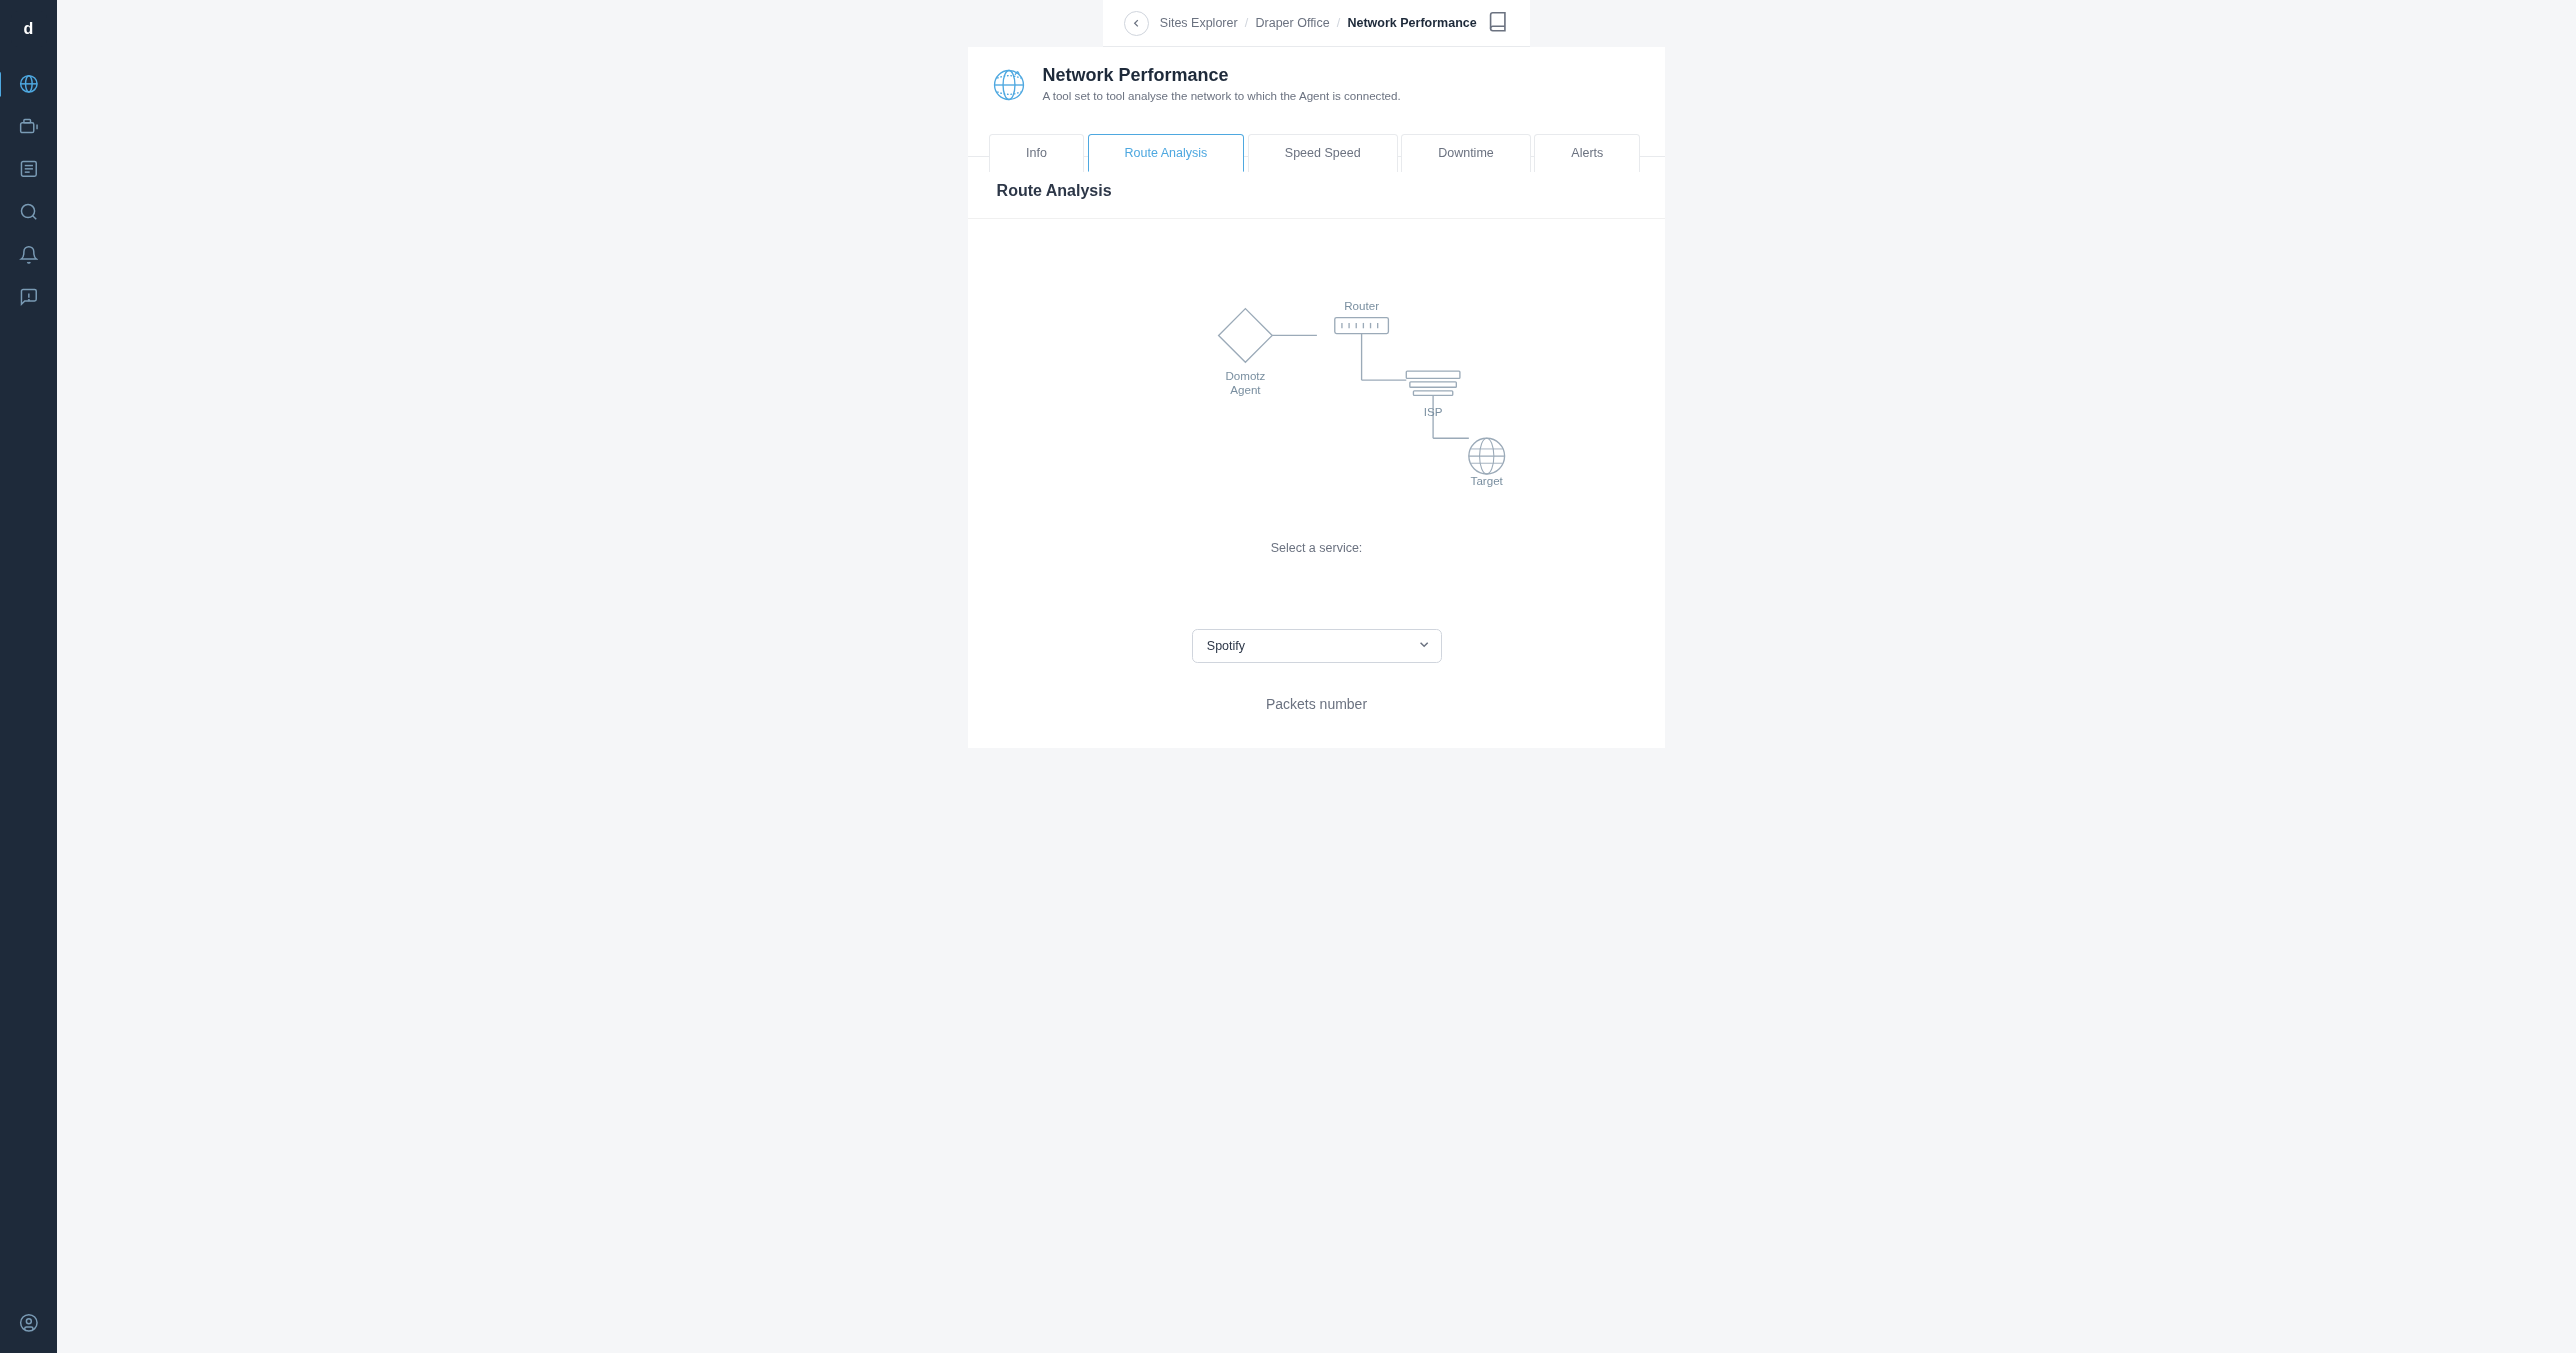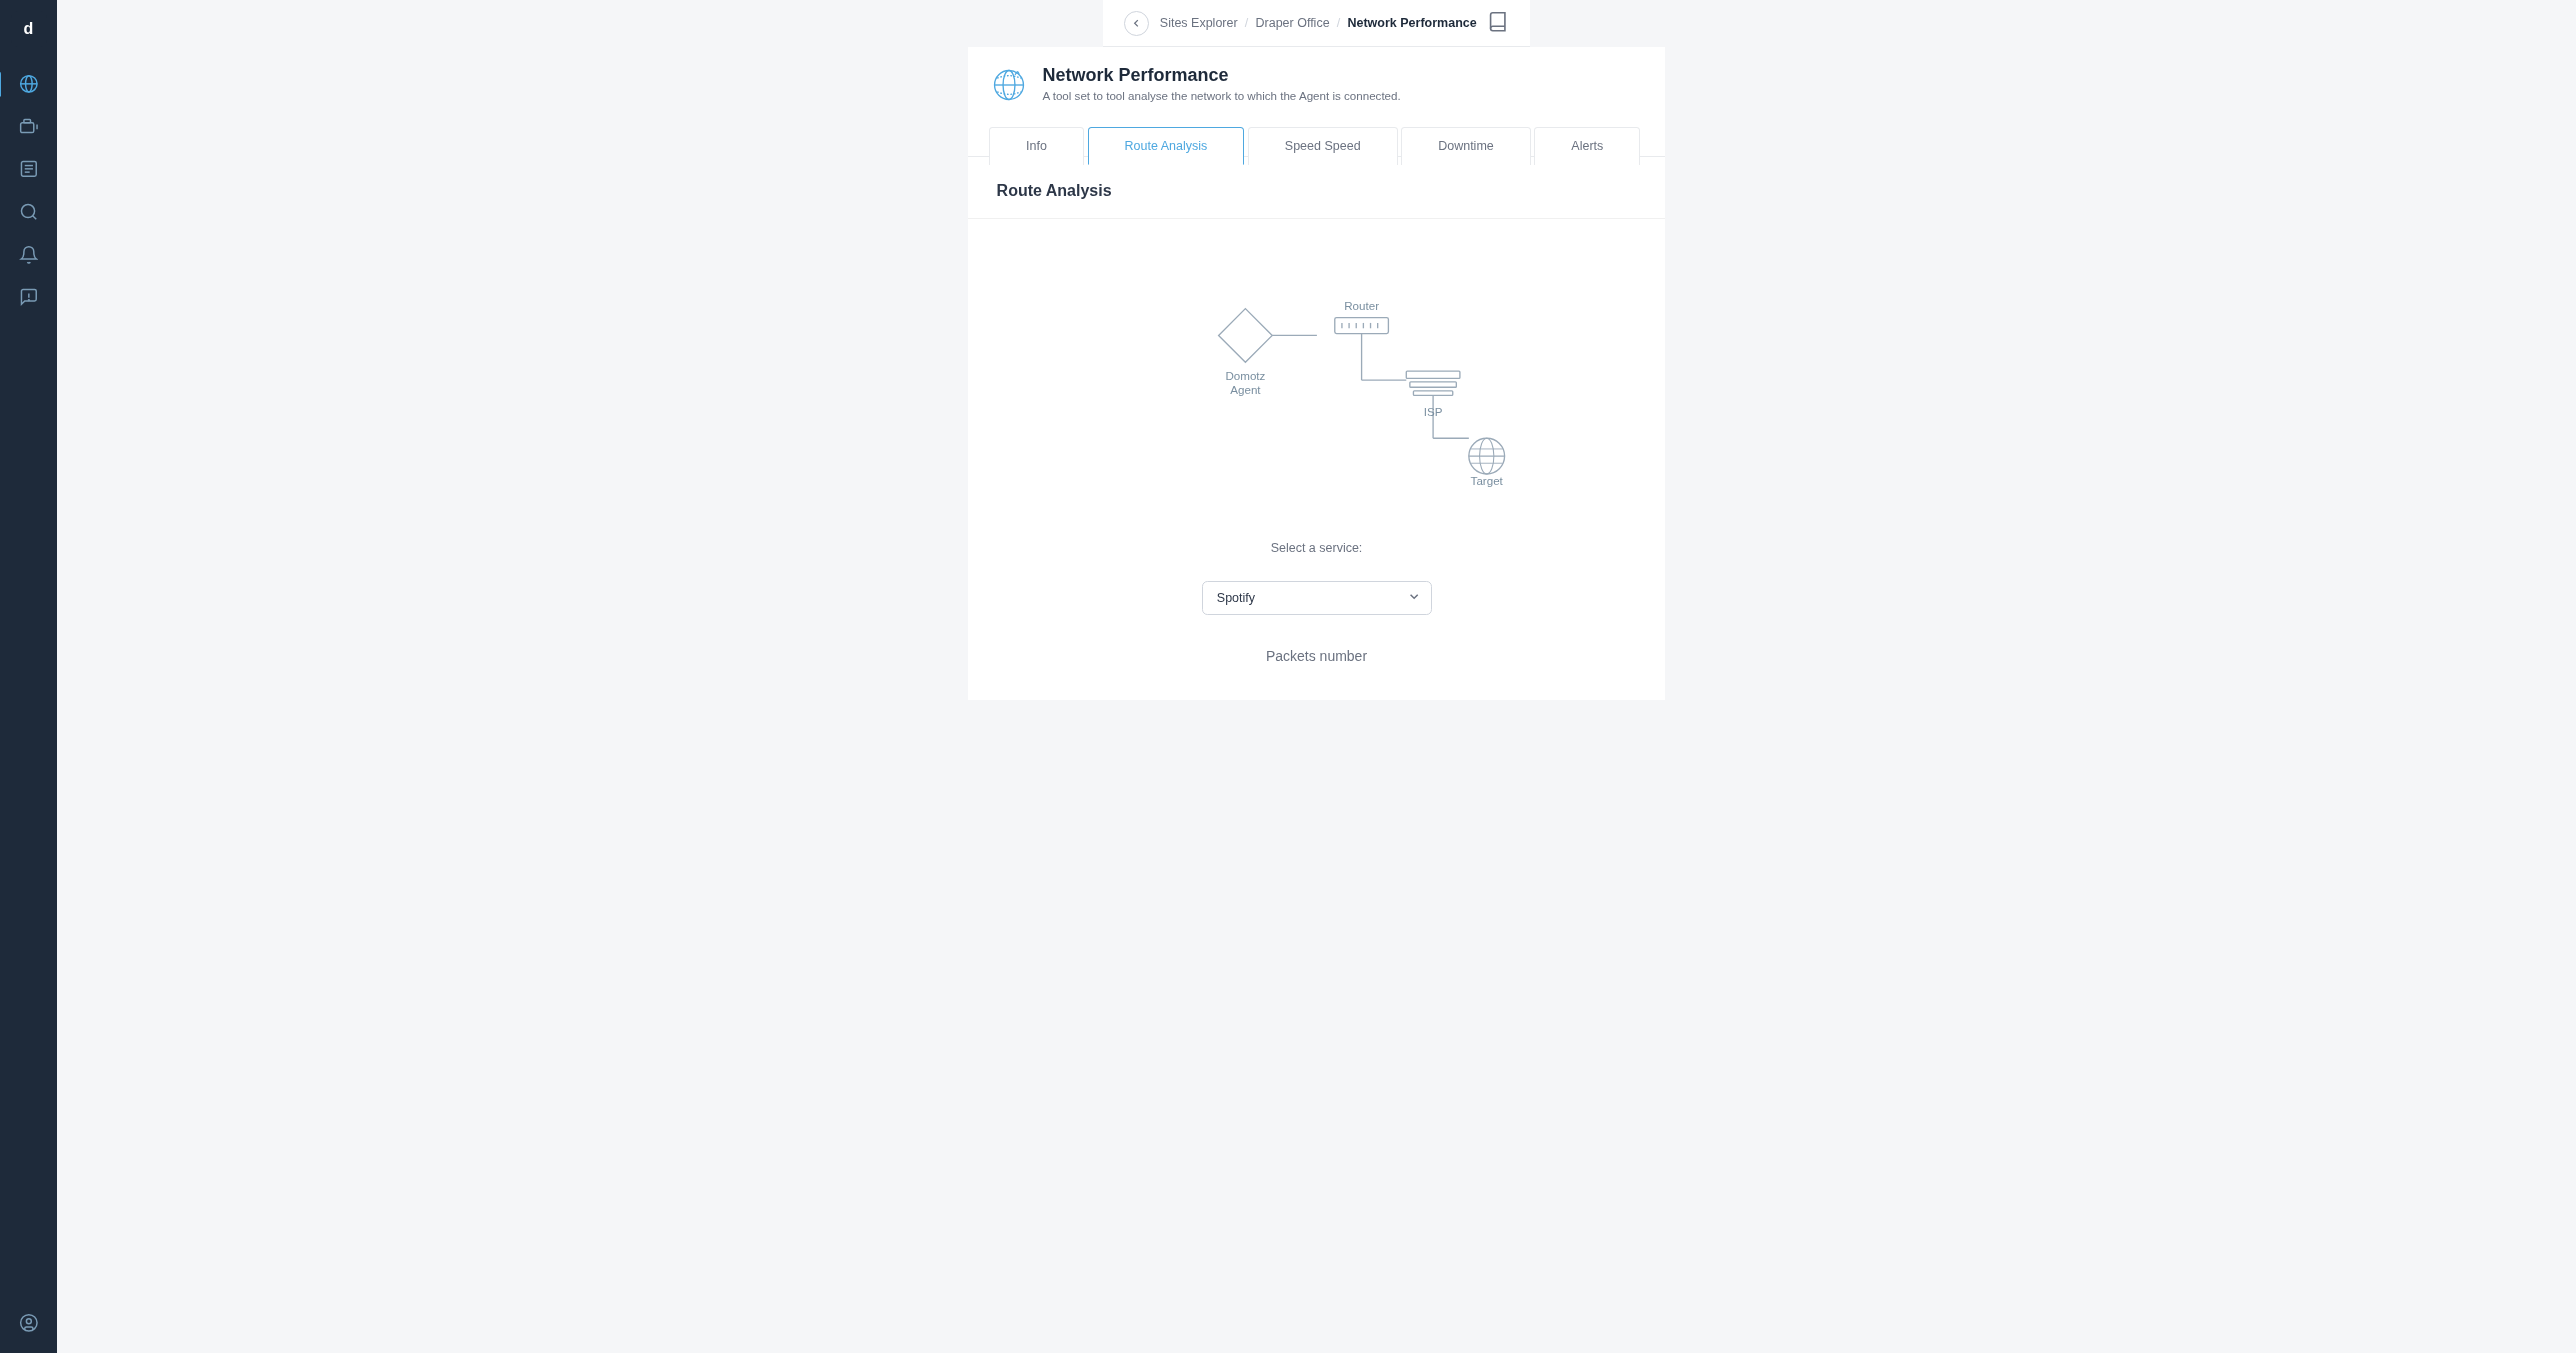--- a/index.html
+++ b/index.html
@@ -124,21 +124,21 @@
       padding: 10.7px 36px;
       font-size: 12.5px;
       color: #6b7280;
       cursor: pointer;
       border: 0.9px solid #e8eaed;
       border-bottom: none;
       background: white;
       margin-right: 3.6px;
       border-radius: 3.6px 3.6px 0 0;
       position: relative;
-      top: 9px;
+      top: 16px;
     }
     .tab.active {
       color: #4ea8e0;
       border-color: #4ea8e0;
       border-bottom: 1.8px solid white;
       font-weight: 500;
     }
 
     
     .route-analysis-container {
@@ -178,21 +178,22 @@
       flex-direction: column;
       align-items: center;
       gap: 26px;
       width: 100%;
     }
     .service-label {
       font-size: 12.5px; color: #6b7280;
     }
     .select-wrapper {
       position: relative;
-      width: 230px;
+      width: 250px;
+      margin-top: 48px;
     }
     .select-wrapper select {
       width: 100%;
       padding: 9px 14.3px;
       border: 0.9px solid #d0d5dd;
       border-radius: 5.4px;
       font-size: 12.5px;
       color: #2d3748;
       background: white;
       appearance: none;

